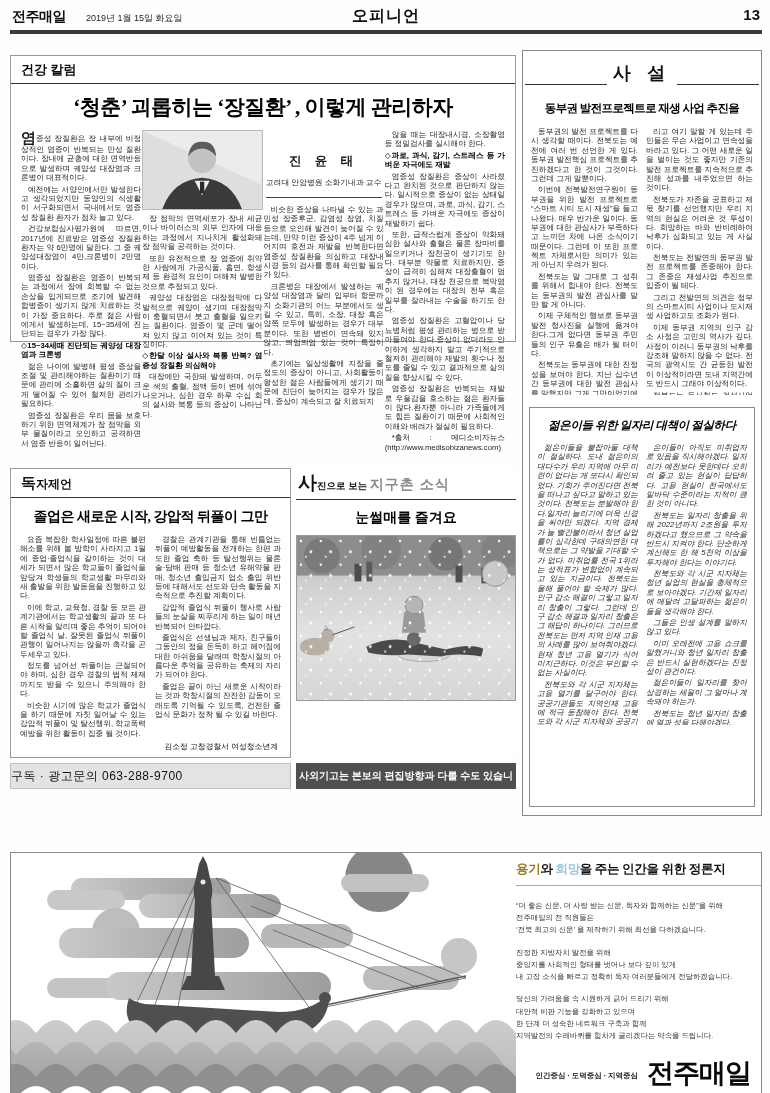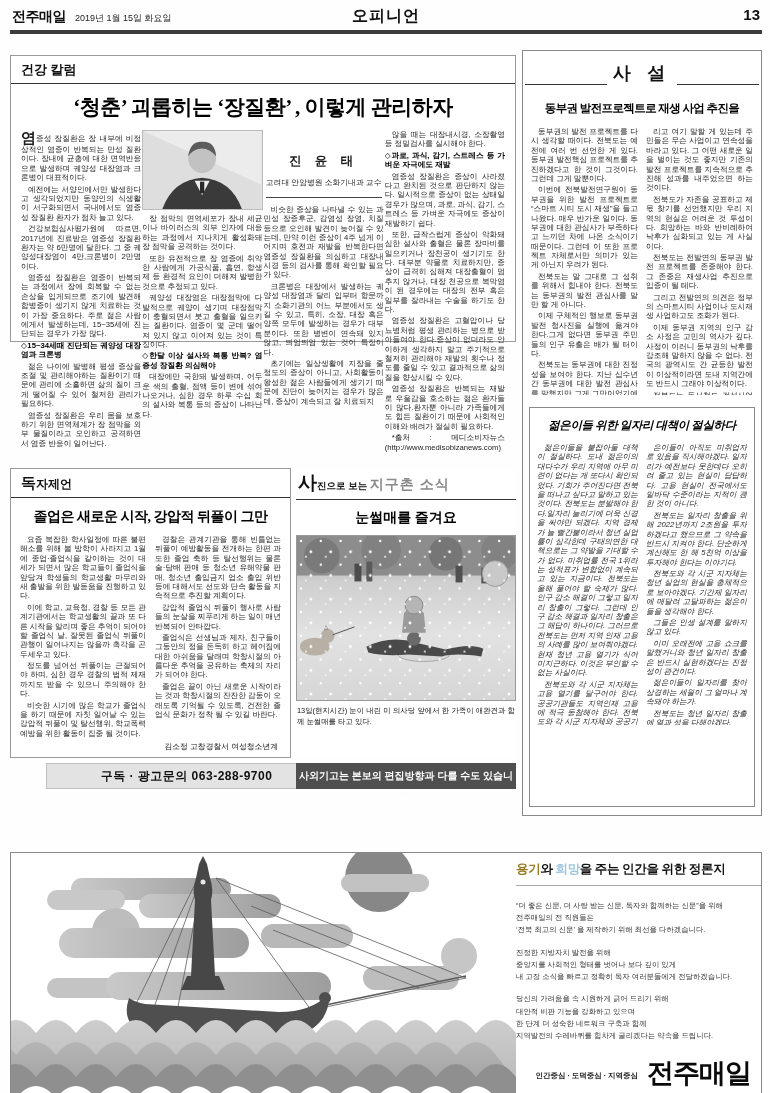--- a/index.html
+++ b/index.html
@@ -3,21 +3,21 @@
 <meta charset="utf-8">
 <style>
   * { margin:0; padding:0; box-sizing:border-box; }
   html,body { background:#f2f2f2; }
   body { width:770px; height:1093px; position:relative; margin:0 auto; background:#fefefe;
          font-family:"Liberation Sans","DejaVu Sans",sans-serif; color:#111; overflow:hidden; }
 
   
   .masthead { position:absolute; top:6px; left:12px; right:10px; height:24px; }
   .m-paper { position:absolute; left:0; top:2px; font-size:14px; font-weight:bold; letter-spacing:-0.5px; }
-  .m-date  { position:absolute; left:63px; top:6px; font-size:9px; color:#222; }
+  .m-date  { position:absolute; left:74px; top:6px; font-size:9px; color:#222; }
   .m-section { position:absolute; left:0; right:0; top:0; text-align:center; font-size:16px; font-weight:bold; letter-spacing:1px; }
   .m-page { position:absolute; right:0; top:0; font-size:15px; font-weight:bold; }
   .m-rule { position:absolute; top:30px; left:10px; right:8px; height:4px; background:#3b3b3b; }
 
   
   .kicker-bar { padding:5px 10px 4px; border-bottom:1.5px solid #333; font-weight:bold; }
   .cols { display:flex; }
   .col { flex:1; font-size:7.7px; line-height:1.22; text-align:justify; color:#1c1c1c; overflow:hidden; }
   .col p { margin:0 0 2px; text-indent:7px; }
   .col p.subhead { font-weight:bold; text-indent:0; color:#000; }
@@ -35,21 +35,21 @@
   .author-div { border-top:1px solid #444; margin:9px 2px 7px; }
 
   
   .reader-box { position:absolute; left:10px; top:468px; width:281px; height:290px; border:1px solid #9a9a9a; background:#fff; }
   .reader-kicker .first { font-size:15px; }
   .reader-kicker { font-size:12px; }
   .reader-title { font-size:14px; margin:10px 4px 9px; letter-spacing:-0.5px; }
   .reader-cols { padding:0 9px; gap:9px; height:206px; }
   .reader-sign { position:absolute; right:12px; bottom:5px; font-size:7.8px; color:#111; }
   .subscribe-bar { position:absolute; left:10px; top:763px; width:281px; height:26px; background:#e3e3e3; border:1px solid #c0c0c0;
-                   text-align:center; line-height:24px; font-size:12px; font-weight:bold; letter-spacing:0.5px;margin-left:36px; }
+                   line-height:24px; font-size:12px; font-weight:normal; letter-spacing:0.5px; }
 
   
   .photo-box { position:absolute; left:296px; top:468px; width:220px; height:290px; background:#fff; }
   .photo-kicker { border-bottom:1.5px solid #333; padding:2px 2px 3px; white-space:nowrap; }
   .photo-kicker .big { font-size:19px; font-weight:bold; }
   .photo-kicker .small { font-size:9.5px; font-weight:bold; }
   .photo-kicker .accent { font-size:14px; font-weight:bold; color:#8a8a8a; letter-spacing:1px; }
   .photo-title { font-size:14px; margin:9px 0 8px; }
   .photo-frame { width:100%; height:166px; display:block; border:1px solid #999; }
   .photo-caption { font-size:7.4px; line-height:1.5; margin-top:4px; padding:0 1px; text-align:justify; color:#111; }
@@ -173,21 +173,20 @@
     <path d="M70,112 Q95,100 120,108 L150,115 Q175,108 188,114 L186,122 Q160,118 146,122 L112,120 Q88,122 72,118 Z" fill="#4a4a4a"></path>
     <circle cx="118" cy="104" r="7" fill="#6a6a6a"></circle>
     <path d="M108,78 Q118,66 128,78 L130,98 L106,98 Z" fill="#9a9a9a"></path>
     <circle cx="118" cy="70" r="9" fill="#b5b5b5" stroke="#8a8a8a"></circle>
     <ellipse cx="18" cy="112" rx="15" ry="9" fill="#b8b0a5"></ellipse>
     <circle cx="31" cy="101" r="7" fill="#b8b0a5"></circle>
     <polygon points="27,96 29,90 32,95" fill="#9a948b"></polygon>
     <line x1="36" y1="100" x2="58" y2="92" stroke="#555" stroke-width="1"></line>
     <rect width="220" height="166" fill="url(#snowdots)"></rect>
   </svg>
-  <div class="photo-caption">13일(현지시간) 눈이 내린 미 의사당 앞에서 한 가족이 애완견과 함께 눈썰매를 타고 있다.</div>
 </div>
 <div class="disclaimer-bar">사외기고는 본보의 편집방향과 다를 수도 있습니다.</div>
 
 <div class="editorial-box">
   <div class="ed-header">
     <div class="hline"></div>
     <div class="ed-label">사 설</div>
     <div class="hline"></div>
   </div>
   <div class="art-title ed1-title">동부권 발전프로젝트로 재생 사업 추진을</div>

